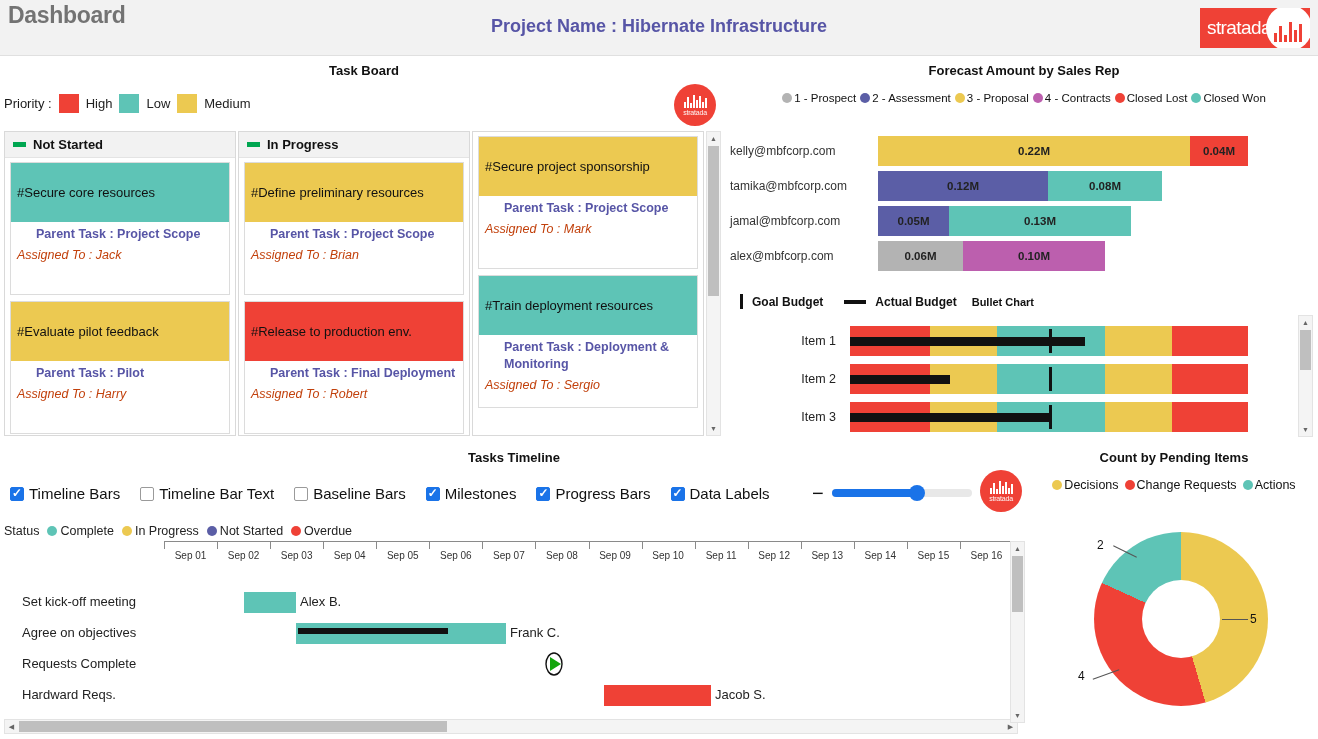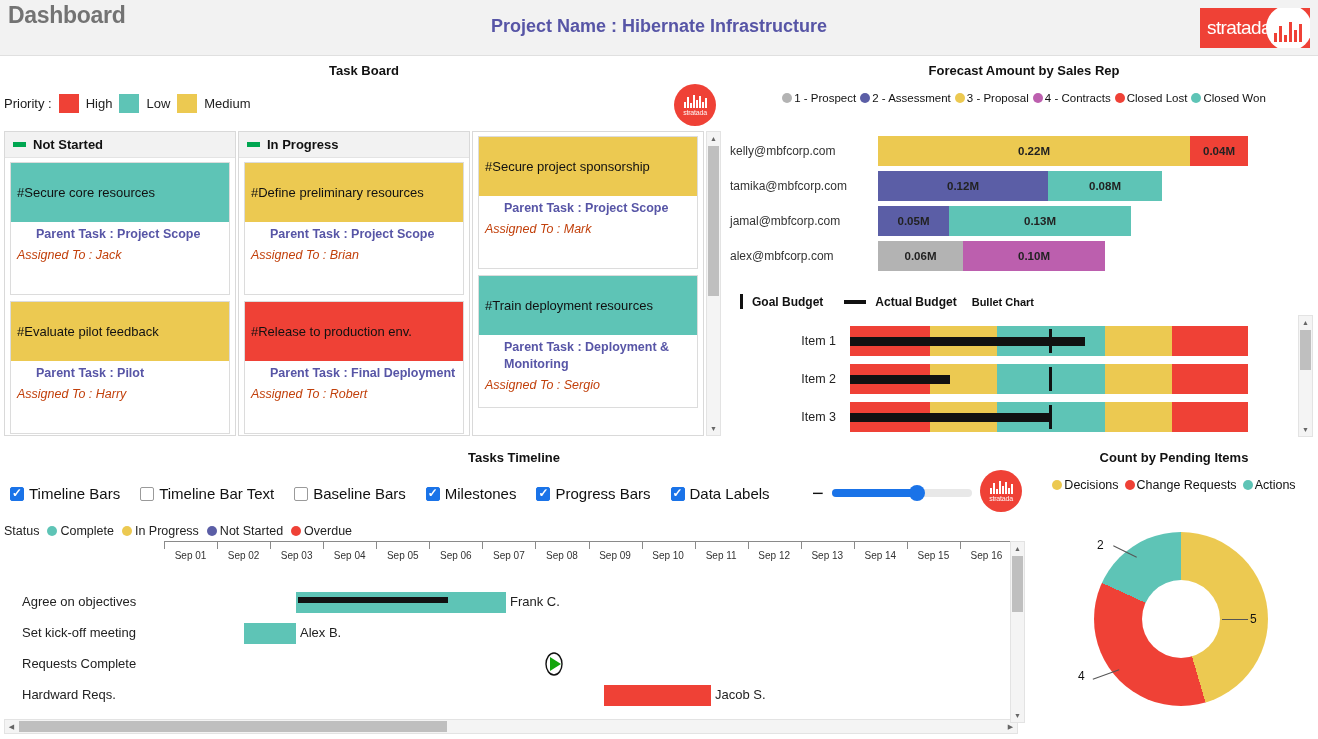--- a/index.html
+++ b/index.html
@@ -488,29 +488,29 @@
         <span class="gantt-tlabel" style="left: 637.281px;">Sep 13</span>
         <span class="gantt-tick" style="left: 689.812px;"></span>
         <span class="gantt-tlabel" style="left: 690.344px;">Sep 14</span>
         <span class="gantt-tick" style="left: 742.875px;"></span>
         <span class="gantt-tlabel" style="left: 743.406px;">Sep 15</span>
         <span class="gantt-tick" style="left: 795.938px;"></span>
         <span class="gantt-tlabel" style="left: 796.469px;">Sep 16</span>
       </div>
     <div class="gantt-rows">
       <div class="g-row">
+        <span class="g-name">Set kick-off meeting</span>
+        <span class="g-bar" style="left:240px; width:52px; background:#5ec4b6"></span>
+        <span class="g-owner" style="left:296px">Alex B.</span>
+      </div>
+      <div class="g-row">
         <span class="g-name">Agree on objectives</span>
         <span class="g-bar" style="left:292px; width:210px; background:#5ec4b6"></span>
         <span class="g-prog" style="left:294px; width:150px"></span>
         <span class="g-owner" style="left:506px">Frank C.</span>
-      </div>
-      <div class="g-row">
-        <span class="g-name">Set kick-off meeting</span>
-        <span class="g-bar" style="left:240px; width:52px; background:#5ec4b6"></span>
-        <span class="g-owner" style="left:296px">Alex B.</span>
       </div>
       <div class="g-row">
         <span class="g-name">Requests Complete</span>
         <span class="g-milestone" style="left:540px">
           <svg width="20" height="24" viewBox="0 0 20 24">
             <ellipse cx="10" cy="12" rx="8" ry="11" fill="#ffffff" stroke="#111111" stroke-width="1.4"></ellipse>
             <polygon points="6,5 17,12 6,19" fill="#12a50c"></polygon>
           </svg>
         </span>
       </div>

